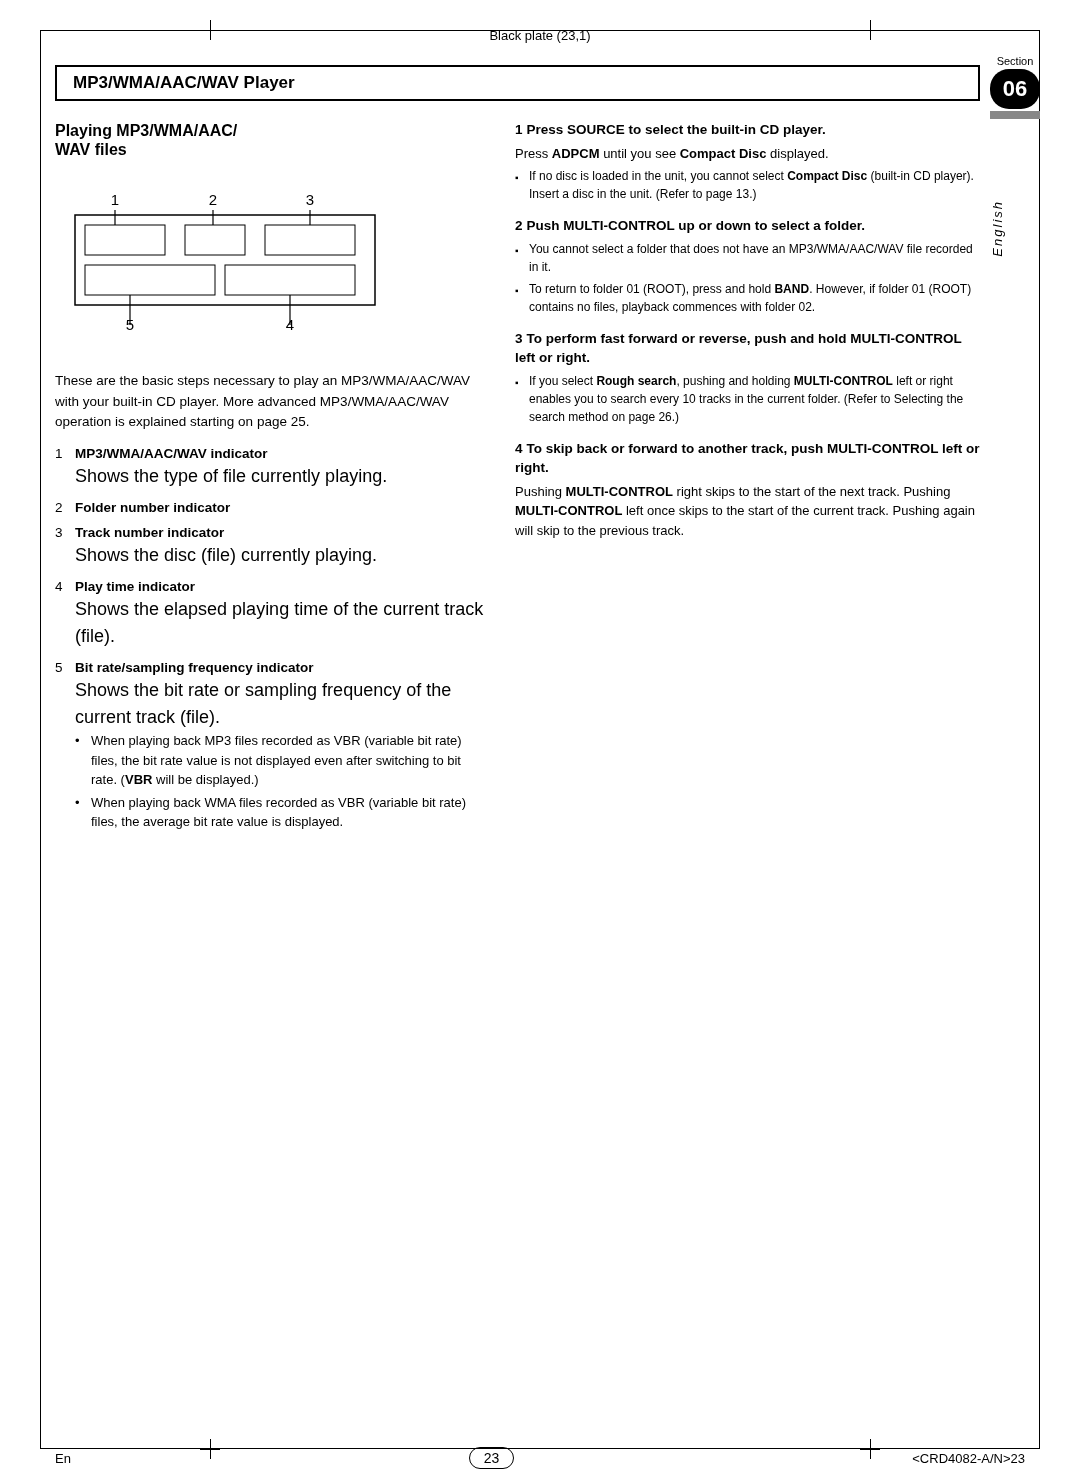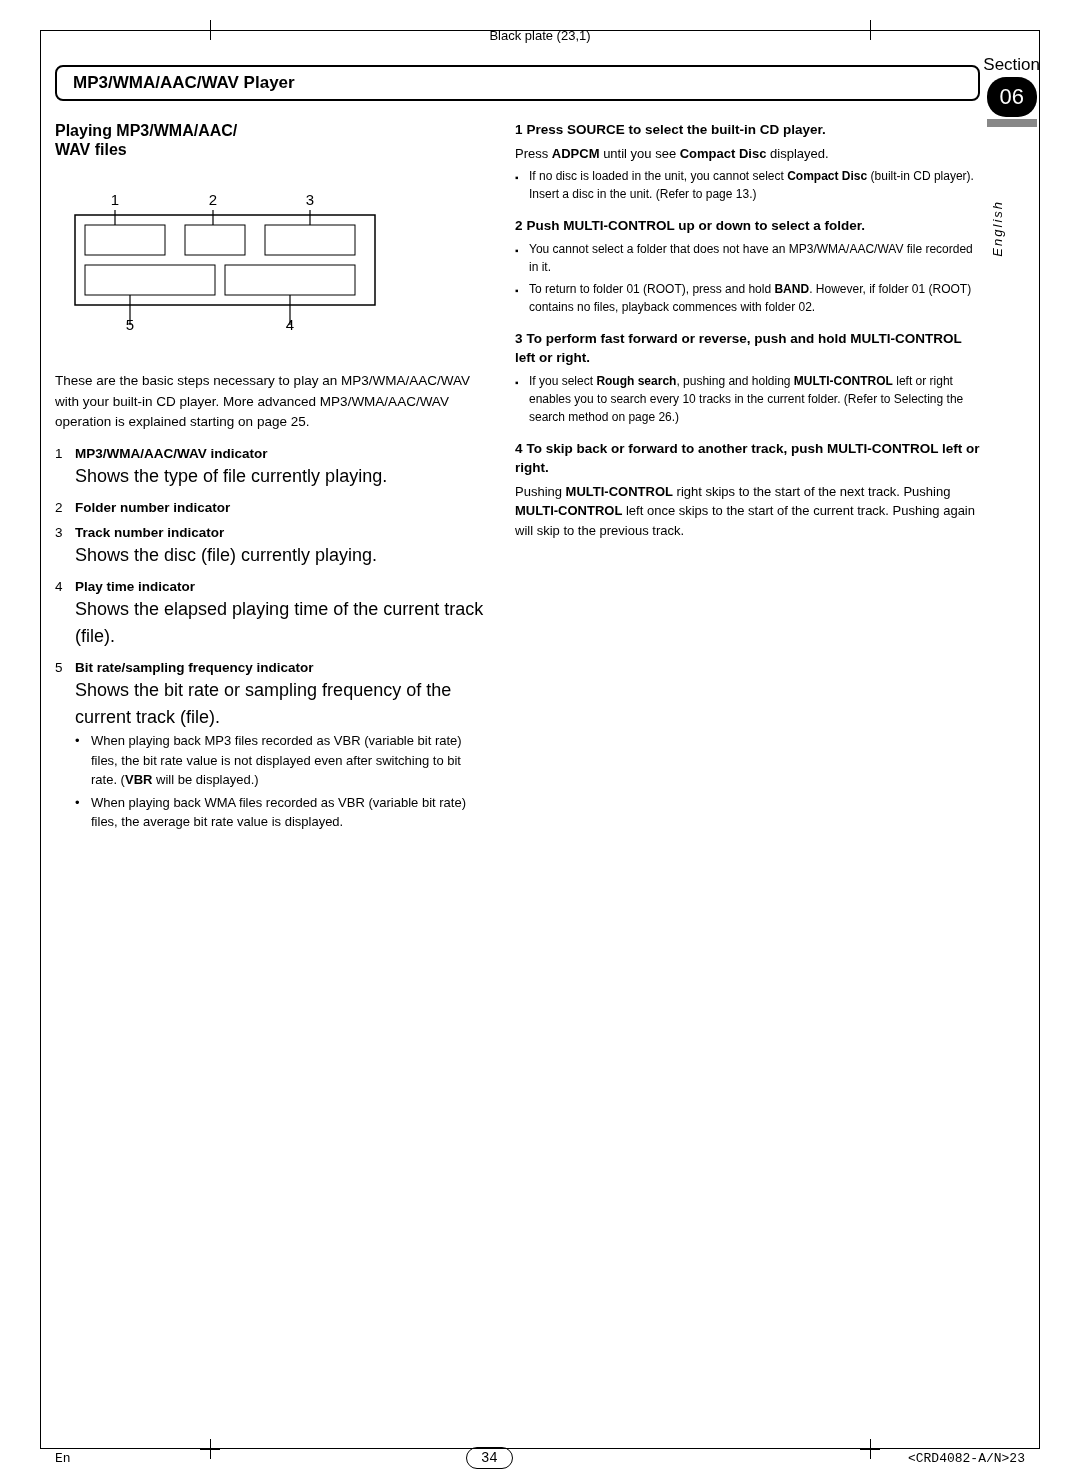--- a/index.html
+++ b/index.html
@@ -82,28 +82,28 @@
     
     .section-badge {
       position: absolute;
       top: 55px;
       right: 40px;
       display: flex;
       flex-direction: column;
       align-items: center;
     }
     .section-label {
-      font-size: 17px;
+      font-size: 11px;
       margin-bottom: 2px;
     }
     .section-number {
       background: #000;
       color: #fff;
       font-size: 22px;
-      font-weight: normal;
+      font-weight: bold;
       width: 50px;
       height: 40px;
       display: flex;
       align-items: center;
       justify-content: center;
       border-radius: 19px;
     }
     .section-bar {
       width: 50px;
       height: 8px;
@@ -135,21 +135,21 @@
       right: 100px;
       bottom: 60px;
       display: flex;
       flex-direction: column;
     }
 
     
     .title-box {
       display: inline-block;
       border: 2px solid #000;
-      border-radius: 8px;
+      border-radius: 0;
       padding: 6px 16px;
       font-size: 17px;
       font-weight: bold;
       margin-bottom: 20px;
       margin-top: 10px;
     }
 
     
     .two-col {
       display: flex;
@@ -292,21 +292,20 @@
     .page-footer {
       position: absolute;
       bottom: 10px;
       left: 0;
       right: 0;
       display: flex;
       justify-content: space-between;
       align-items: center;
       padding: 0 55px;
       font-size: 13px;
-      font-family: Liberation Mono, monospace;
     }
     .footer-en { }
     .footer-pagenum {
       border: 1px solid #000;
       border-radius: 12px;
       padding: 2px 14px;
       font-size: 14px;
     }
     .footer-code { }
   </style>
@@ -469,15 +468,15 @@
           Pushing <strong>MULTI-CONTROL</strong> right skips to the start of the next track. Pushing <strong>MULTI-CONTROL</strong> left once skips to the start of the current track. Pushing again will skip to the previous track.
         </div>
       </div>
 
     </div>
   </div>
 </div>
 
 <div class="page-footer">
   <span class="footer-en">En</span>
-  <span class="footer-pagenum">34</span>
+  <span class="footer-pagenum">23</span>
   <span class="footer-code">&lt;CRD4082-A/N&gt;23</span>
 </div>
 
 </body></html>

